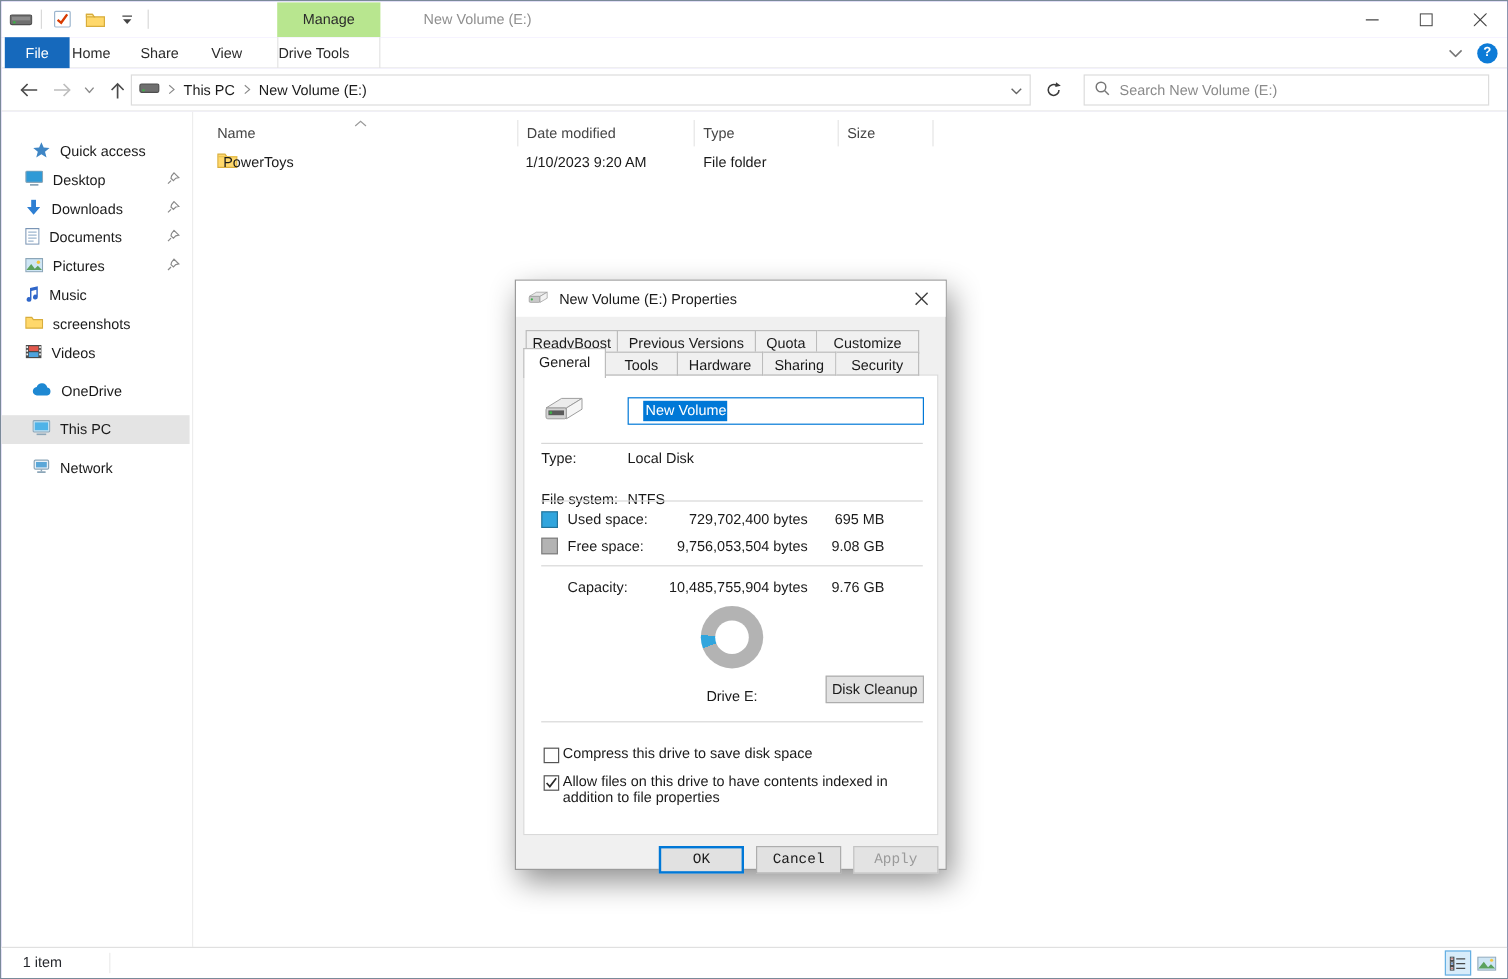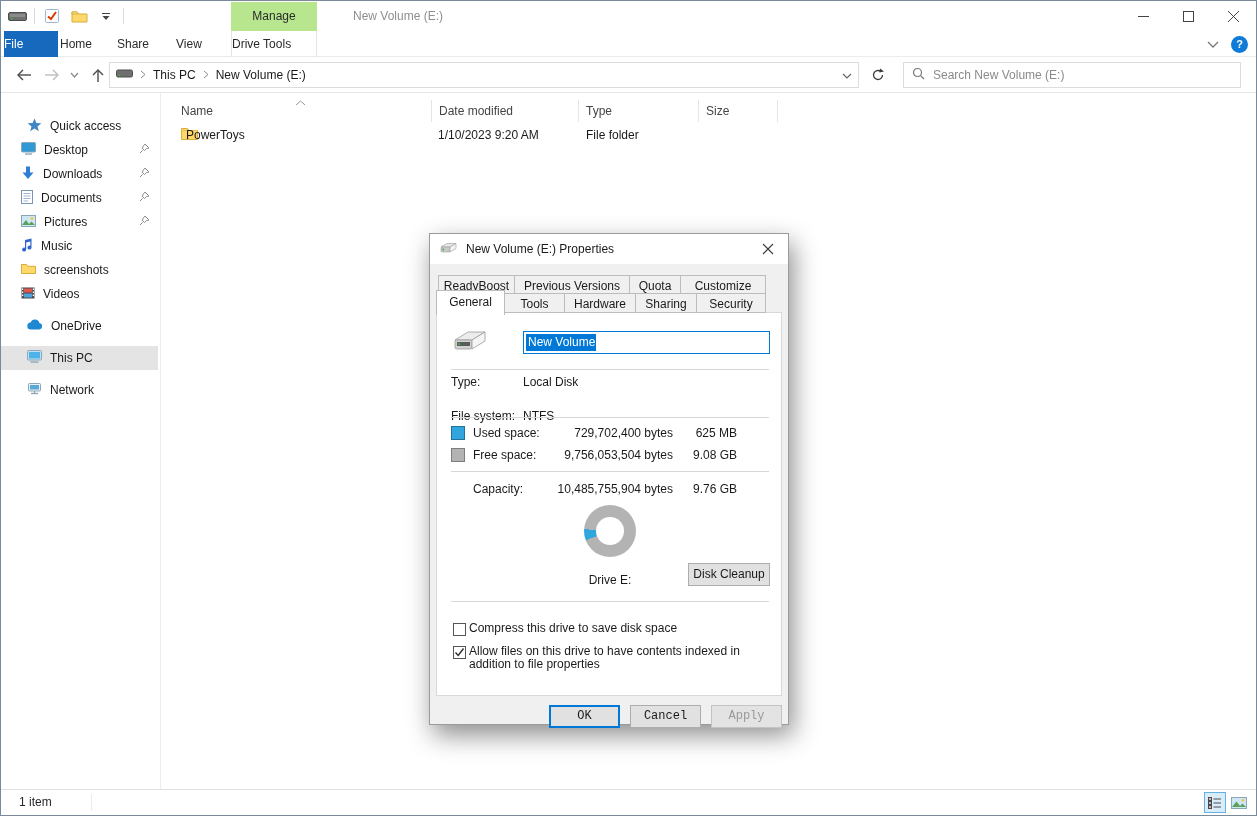--- a/index.html
+++ b/index.html
@@ -11,21 +11,21 @@
   .qat { position:absolute; left:6px; top:0; height:30px; display:flex; align-items:center; gap:7px; }
   .qat .sep { width:1px; height:16px; background:#d9d9d9; }
   .qat-btn { display:flex; align-items:center; justify-content:center; width:20px; height:22px; }
   .manage-tab { position:absolute; left:230px; top:1px; width:86px; height:29px; background:#b8e68f; color:#2b2b2b; text-align:center; line-height:29px; }
   .win-title { position:absolute; left:352px; top:0; height:30px; line-height:30px; color:#8f8f8f; }
   .win-controls { position:absolute; right:0; top:0; height:30px; display:flex; }
   .win-btn { width:45px; height:30px; display:flex; align-items:center; justify-content:center; }
 
   
   .ribbonrow { position:absolute; left:0; top:30px; width:100%; height:26px; background:#fff; border-bottom:1px solid #ececec; }
-  .file-tab { position:absolute; left:3px; top:0; width:54px; height:26px; background:#1669bc; color:#fff; text-align:left; line-height:26px; }
+  .file-tab { position:absolute; left:3px; top:0; width:54px; height:26px; background:#1669bc; color:#fff; text-align:center; line-height:26px; }
   .rtab { position:absolute; top:0; height:26px; line-height:26px; text-align:left; color:#2b2b2b; }
   .rtab.t-home  { left:59px;  width:54px; }
   .rtab.t-share { left:116px; width:56px; }
   .rtab.t-view  { left:175px; width:50px; }
   .rtab.t-drive { left:230px; width:86px; border-left:1px solid #e4e4e4; border-right:1px solid #e4e4e4; }
   .ribbon-right { position:absolute; right:8px; top:0; height:26px; display:flex; align-items:center; gap:12px; }
   .help-circle { width:17px; height:17px; border-radius:50%; background:#0d7bd7; color:#fff; font-weight:bold; font-size:11px; display:flex; align-items:center; justify-content:center; }
 
   
   .navbar { position:absolute; left:0; top:56px; width:100%; height:36px; background:#fff; border-bottom:1px solid #e6e6e6; }
@@ -69,21 +69,21 @@
   .tabs-back { position:absolute; left:8px; top:41px; display:flex; }
   .tab-b { height:20px; line-height:20px; text-align:center; background:#f0f0f0; border:1px solid #bcbcbc; border-left:none; color:#1a1a1a; }
   .tab-b:first-child { border-left:1px solid #bcbcbc; }
   .tabs-front { position:absolute; left:6px; top:59px; display:flex; z-index:2; }
   .tab-f { height:20px; line-height:20px; text-align:center; background:#f0f0f0; border:1px solid #bcbcbc; border-left:none; color:#1a1a1a; }
   .tab-f.active { margin-top:-3px; height:25px; line-height:22px; background:#fff; border:1px solid #bcbcbc; border-bottom:none; z-index:3; }
   .tab-f.after-active { border-left:none; }
   .pane { position:absolute; left:6px; top:78px; width:346px; height:384px; background:#fff; border:1px solid #d9d9d9; z-index:1; }
   .pane .sep { position:absolute; left:14px; width:318px; height:1px; background:#d7d7d7; }
   .drive-ico-big { position:absolute; left:14px; top:16px; }
-  .name-input { position:absolute; left:86px; top:18px; width:247px; height:23px; border:1px solid #0078d7; background:#fff; display:flex; align-items:center; padding-left:2px; }
+  .name-input { position:absolute; left:86px; top:18px; width:247px; height:23px; border:1px solid #0078d7; background:#fff; display:flex; align-items:center; padding-left:12px; }
   .name-input .seltext { background:#0078d7; color:#fff; padding:1px 1px 2px 2px; }
   .frow { position:absolute; left:0; width:100%; height:16px; }
   .frow .flabel { position:absolute; left:14px; }
   .frow .fvalue { position:absolute; left:86px; }
   .srow { position:absolute; width:100%; height:17px; }
   .srow .swatch { position:absolute; left:14px; top:1px; width:14px; height:14px; border:1px solid rgba(0,0,0,.3); }
   .srow .slabel { position:absolute; left:36px; top:1px; }
   .srow .sbytes { position:absolute; left:96px; top:1px; width:140px; text-align:right; }
   .srow .shuman { position:absolute; left:240px; top:1px; width:60px; text-align:right; }
   .swatch.used { background:#31a5dd; }
@@ -460,21 +460,21 @@
       <div class="frow" style="top:68px;margin-top:28px;">
         <span class="flabel">File system:</span>
         <span class="fvalue">NTFS</span>
       </div>
       <div class="sep" style="top:104px;"></div>
 
       <div class="srow" style="top:112px;">
         <span class="swatch used"></span>
         <span class="slabel">Used space:</span>
         <span class="sbytes">729,702,400 bytes</span>
-        <span class="shuman">625 MB</span>
+        <span class="shuman">695 MB</span>
       </div>
       <div class="srow" style="top:134px;">
         <span class="swatch free"></span>
         <span class="slabel">Free space:</span>
         <span class="sbytes">9,756,053,504 bytes</span>
         <span class="shuman">9.08 GB</span>
       </div>
       <div class="sep" style="top:158px;"></div>
 
       <div class="srow" style="top:168px;">

